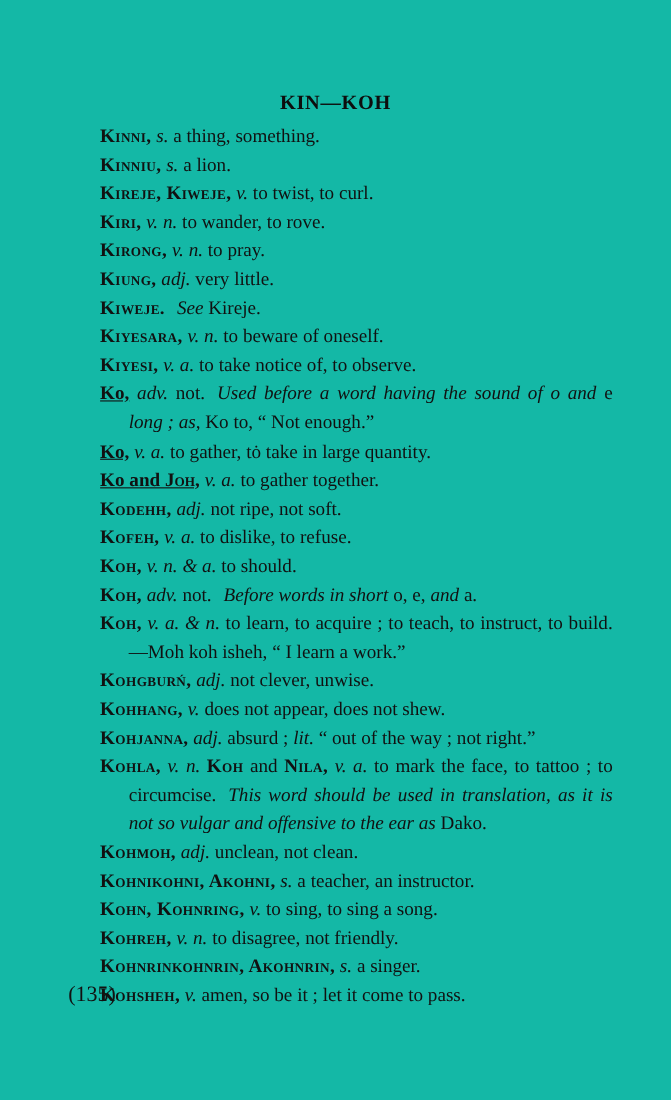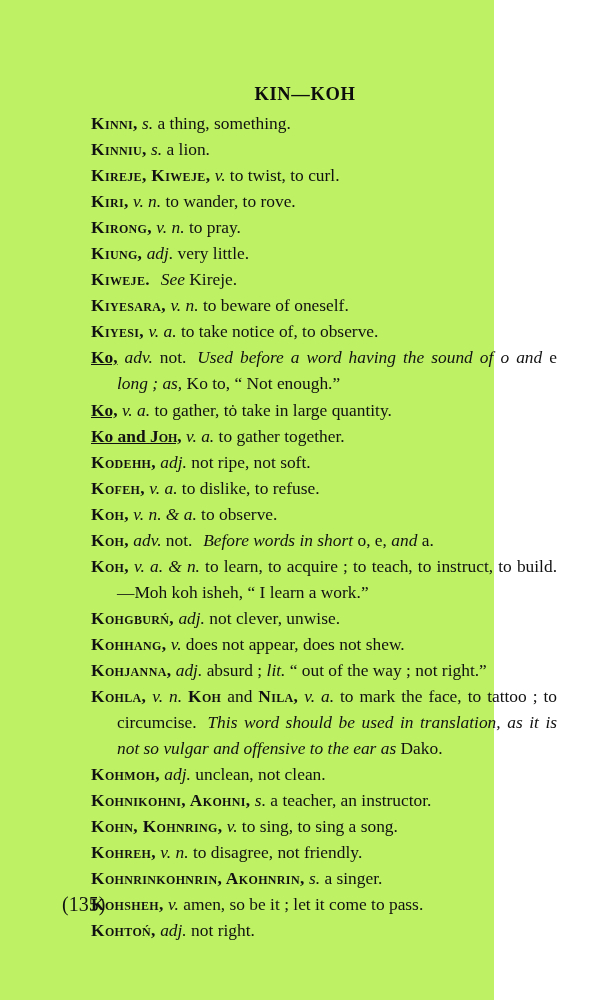--- a/index.html
+++ b/index.html
@@ -14,23 +14,23 @@
     overflow: hidden;
     font-family: "Liberation Serif", "DejaVu Serif", serif;
     color: #111111;
     -webkit-font-smoothing: antialiased;
   }
 
   .page {
     position: absolute;
     left: 0;
     top: 0;
-    width: 494px;
+    width: 610px;
     height: 1000px;
-    background: #bef264;
+    background: #14b8a6;
   }
 
   .running-head {
     position: absolute;
     left: 0;
     top: 84px;
     width: 610px;
     text-align: center;
     font-size: 18.5px;
     font-weight: 700;
@@ -131,21 +131,21 @@
     <p class="entry"><span class="hw-plain">Ko,</span> <span class="pos">adv.</span><span> not.</span><span class="gap"></span><span class="ital">Used before a word having the sound of o</span><span class="roman"> </span><span class="ital">and</span><span class="roman"> e </span><span class="ital">long ; as,</span><span class="roman"> Ko to, “ Not enough.”</span></p>
 
     <p class="entry single"><span class="hw-plain">Ko,</span> <span class="pos">v. a.</span><span> to gather, tȯ take in large quantity.</span></p>
 
     <p class="entry single"><span class="hw-plain">Ko and <span style="font-variant: small-caps;">Joh,</span></span> <span class="pos">v. a.</span><span> to gather together.</span></p>
 
     <p class="entry single"><span class="hw">Kodehh,</span> <span class="pos">adj.</span><span> not ripe, not soft.</span></p>
 
     <p class="entry single"><span class="hw">Kofeh,</span> <span class="pos">v. a.</span><span> to dislike, to refuse.</span></p>
 
-    <p class="entry single"><span class="hw">Koh,</span> <span class="pos">v. n. &amp; a.</span><span> to observe.</span></p>
+    <p class="entry single"><span class="hw">Koh,</span> <span class="pos">v. n. &amp; a.</span><span> to should.</span></p>
 
     <p class="entry single"><span class="hw">Koh,</span> <span class="pos">adv.</span><span> not.</span><span class="gap"></span><span class="ital">Before words in short</span><span class="roman"> o, e, </span><span class="ital">and</span><span class="roman"> a.</span></p>
 
     <p class="entry"><span class="hw">Koh,</span> <span class="pos">v. a. &amp; n.</span><span> to learn, to acquire ; to teach, to instruct, to build.—Moh koh isheh, “ I learn a work.”</span></p>
 
     <p class="entry single"><span class="hw">Kohgburń,</span> <span class="pos">adj.</span><span> not clever, unwise.</span></p>
 
     <p class="entry single"><span class="hw">Kohhang,</span> <span class="pos">v.</span><span> does not appear, does not shew.</span></p>
 
     <p class="entry single"><span class="hw">Kohjanna,</span> <span class="pos">adj.</span><span> absurd ; </span><span class="ital">lit.</span><span> “ out of the way ; not right.”</span></p>
@@ -157,19 +157,18 @@
     <p class="entry single"><span class="hw">Kohnikohni, Akohni,</span> <span class="pos">s.</span><span> a teacher, an instructor.</span></p>
 
     <p class="entry single"><span class="hw">Kohn, Kohnring,</span> <span class="pos">v.</span><span> to sing, to sing a song.</span></p>
 
     <p class="entry single"><span class="hw">Kohreh,</span> <span class="pos">v. n.</span><span> to disagree, not friendly.</span></p>
 
     <p class="entry single"><span class="hw">Kohnrinkohnrin, Akohnrin,</span> <span class="pos">s.</span><span> a singer.</span></p>
 
     <p class="entry single"><span class="hw">Kohsheh,</span> <span class="pos">v.</span><span> amen, so be it ; let it come to pass.</span></p>
 
-    <p class="entry single"><span class="hw">Kohtoń,</span> <span class="pos">adj.</span><span> not right.</span></p>
 
   </div>
 
   <div class="folio">(135)</div>
 
 </div>
 
 </body></html>

